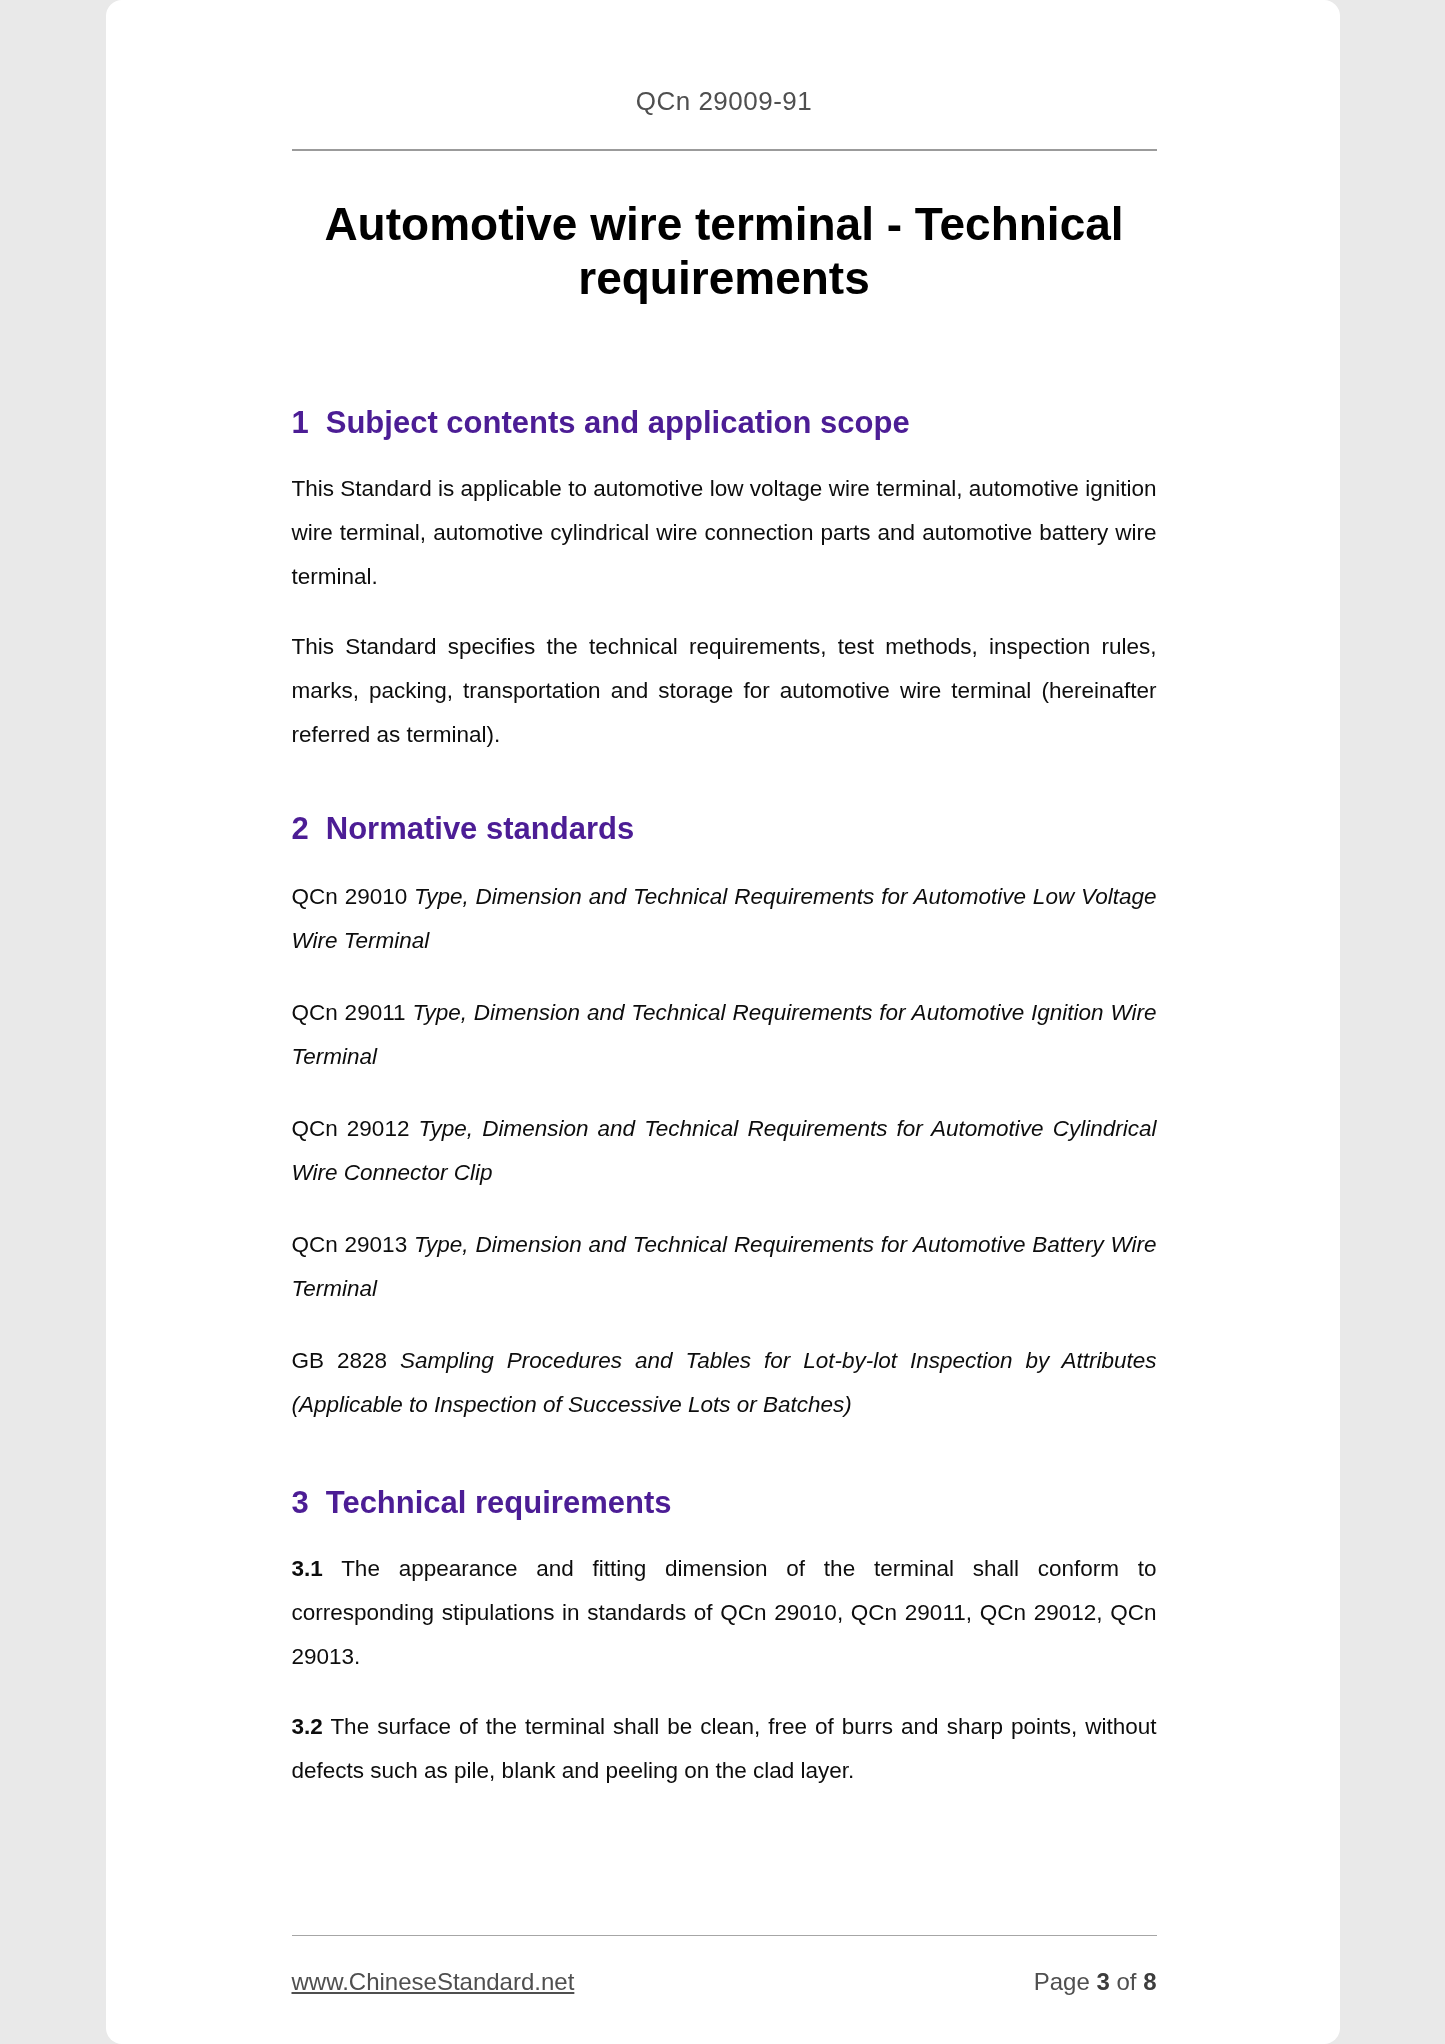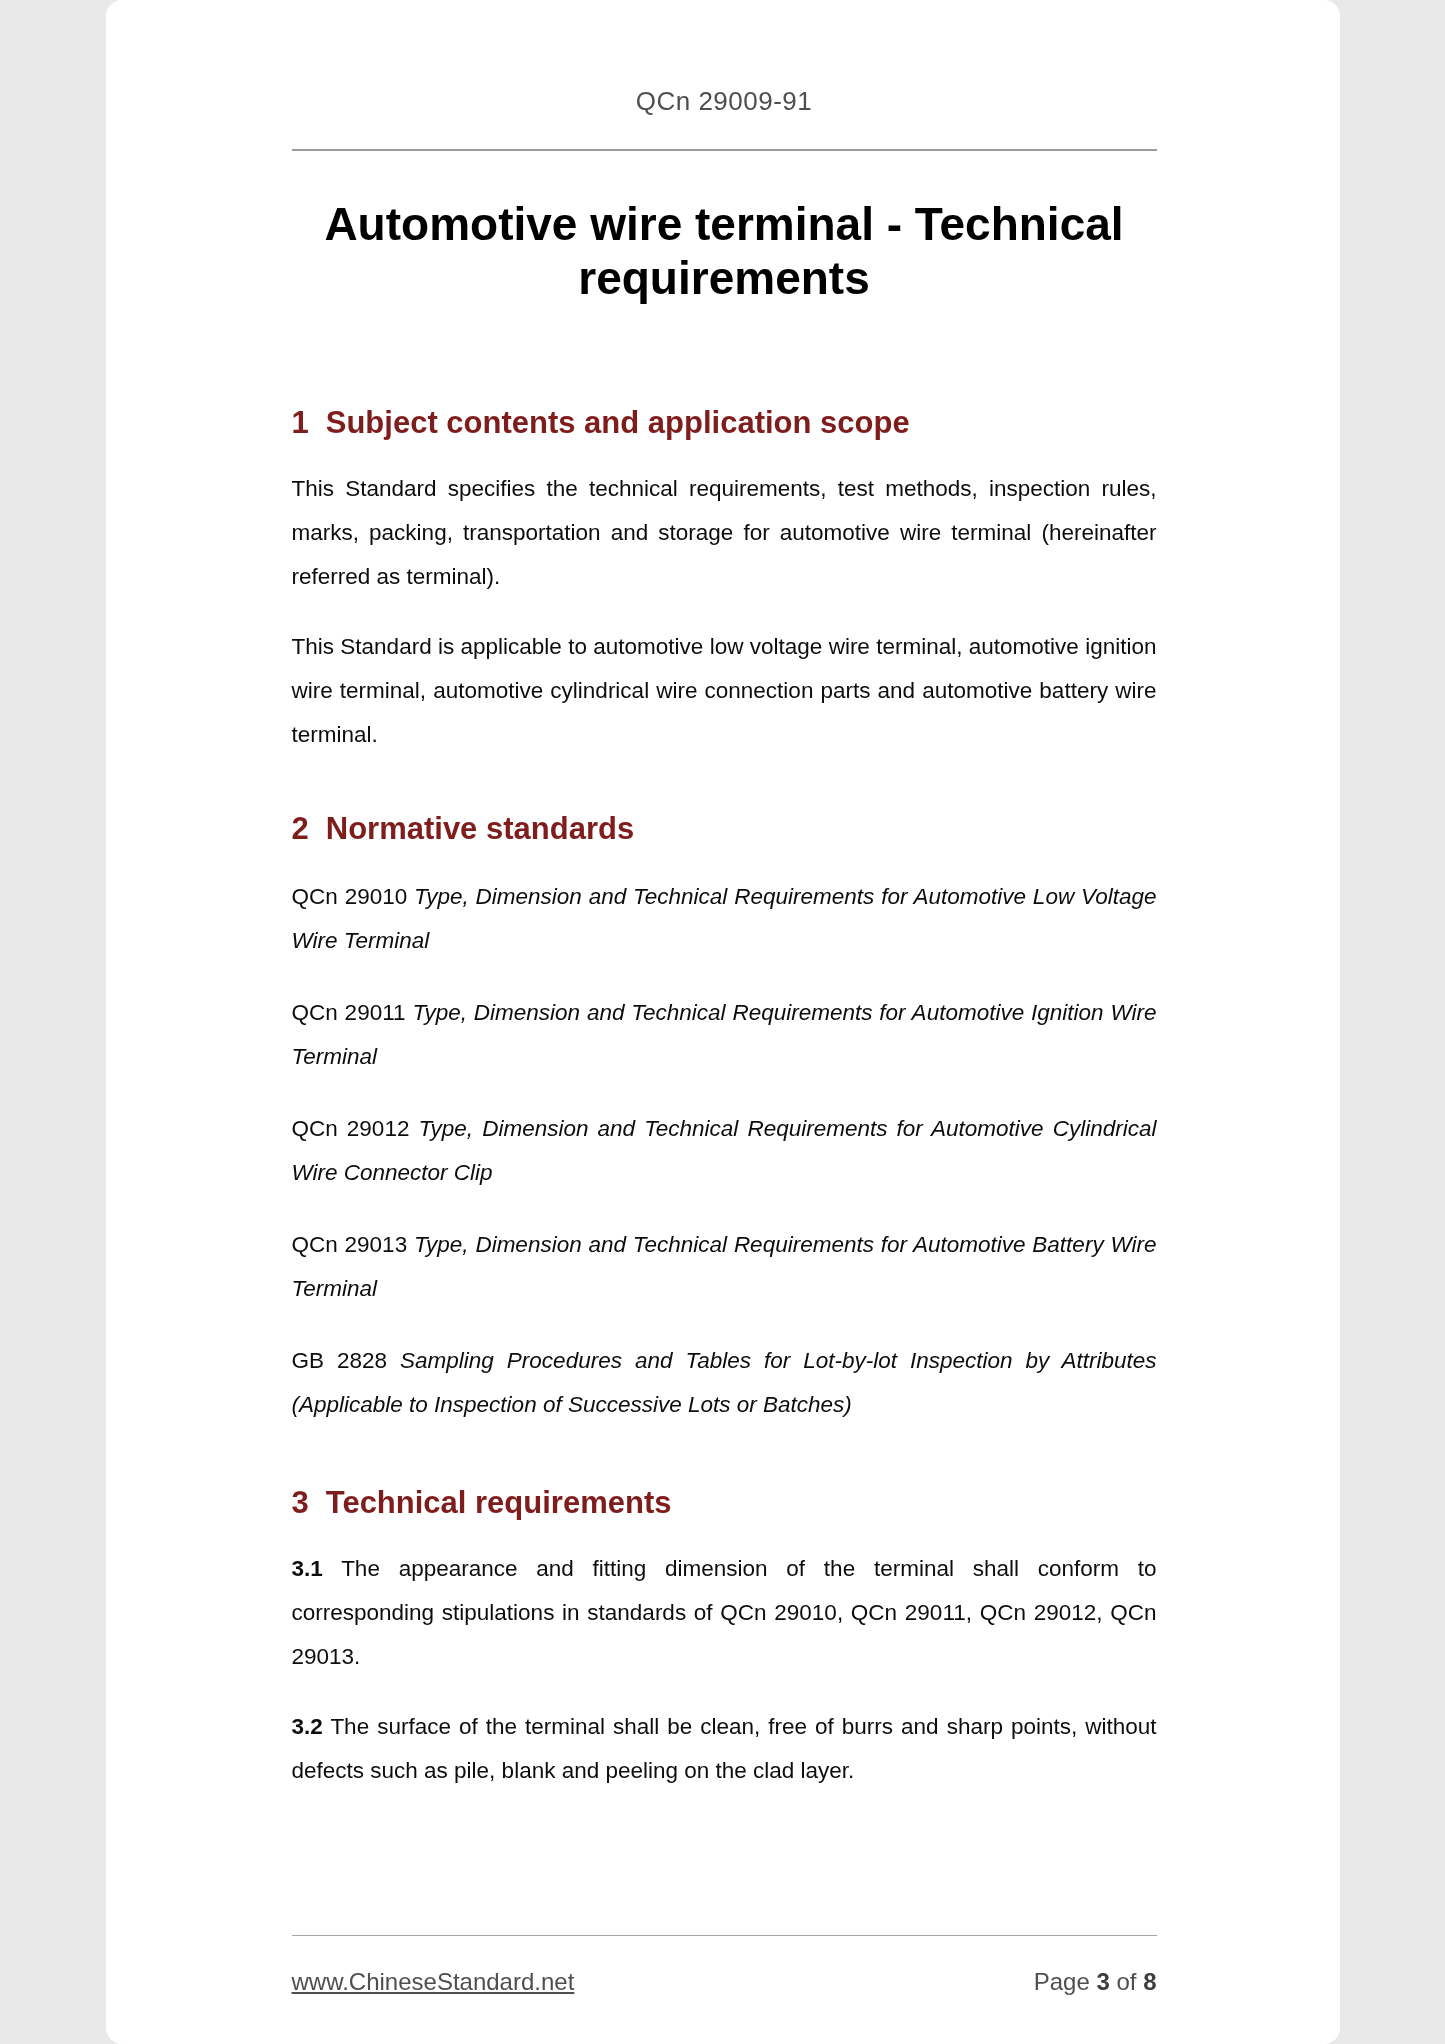--- a/index.html
+++ b/index.html
@@ -39,21 +39,21 @@
     margin: 46px 0 0 0;
     text-align: center;
     font-size: 46px;
     font-weight: bold;
     color: #000000;
   }
   .sec-heading {
     margin: 0;
     font-size: 31px;
     font-weight: bold;
-    color: #7f1d1d;
+    color: #4c1d95;
   }
   .sec-heading .h-num { margin-right: 17px; }
   .sh-1 { margin-top: 100px; }
   .sh-2 { margin-top: 54px; }
   .sh-3 { margin-top: 58px; }
   .para {
     margin: 26px 0 0 0;
     font-size: 22.5px;
     line-height: 44px;
     text-align: justify;
@@ -92,22 +92,22 @@
 
 <div class="page">
 
   <div class="doc-header">QCn 29009-91</div>
   <hr class="rule">
 
   <h1 class="doc-title">Automotive wire terminal - Technical requirements</h1>
 
   <h2 class="sec-heading sh-1"><span class="h-num">1</span><span>Subject contents and application scope</span></h2>
 
+  <p class="para">This Standard is applicable to automotive low voltage wire terminal, automotive ignition wire terminal, automotive cylindrical wire connection parts and automotive battery wire terminal.</p>
   <p class="para">This Standard specifies the technical requirements, test methods, inspection rules, marks, packing, transportation and storage for automotive wire terminal (hereinafter referred as terminal).</p>
-  <p class="para">This Standard is applicable to automotive low voltage wire terminal, automotive ignition wire terminal, automotive cylindrical wire connection parts and automotive battery wire terminal.</p>
 
   <h2 class="sec-heading sh-2"><span class="h-num">2</span><span>Normative standards</span></h2>
 
 
   <p class="para reference"><span class="ref-code">QCn 29010</span> <em class="ref-title">Type, Dimension and Technical Requirements for Automotive Low Voltage Wire Terminal</em></p>
 
   <p class="para reference"><span class="ref-code">QCn 29011</span> <em class="ref-title">Type, Dimension and Technical Requirements for Automotive Ignition Wire Terminal</em></p>
 
   <p class="para reference"><span class="ref-code">QCn 29012</span> <em class="ref-title">Type, Dimension and Technical Requirements for Automotive Cylindrical Wire Connector Clip</em></p>
 

